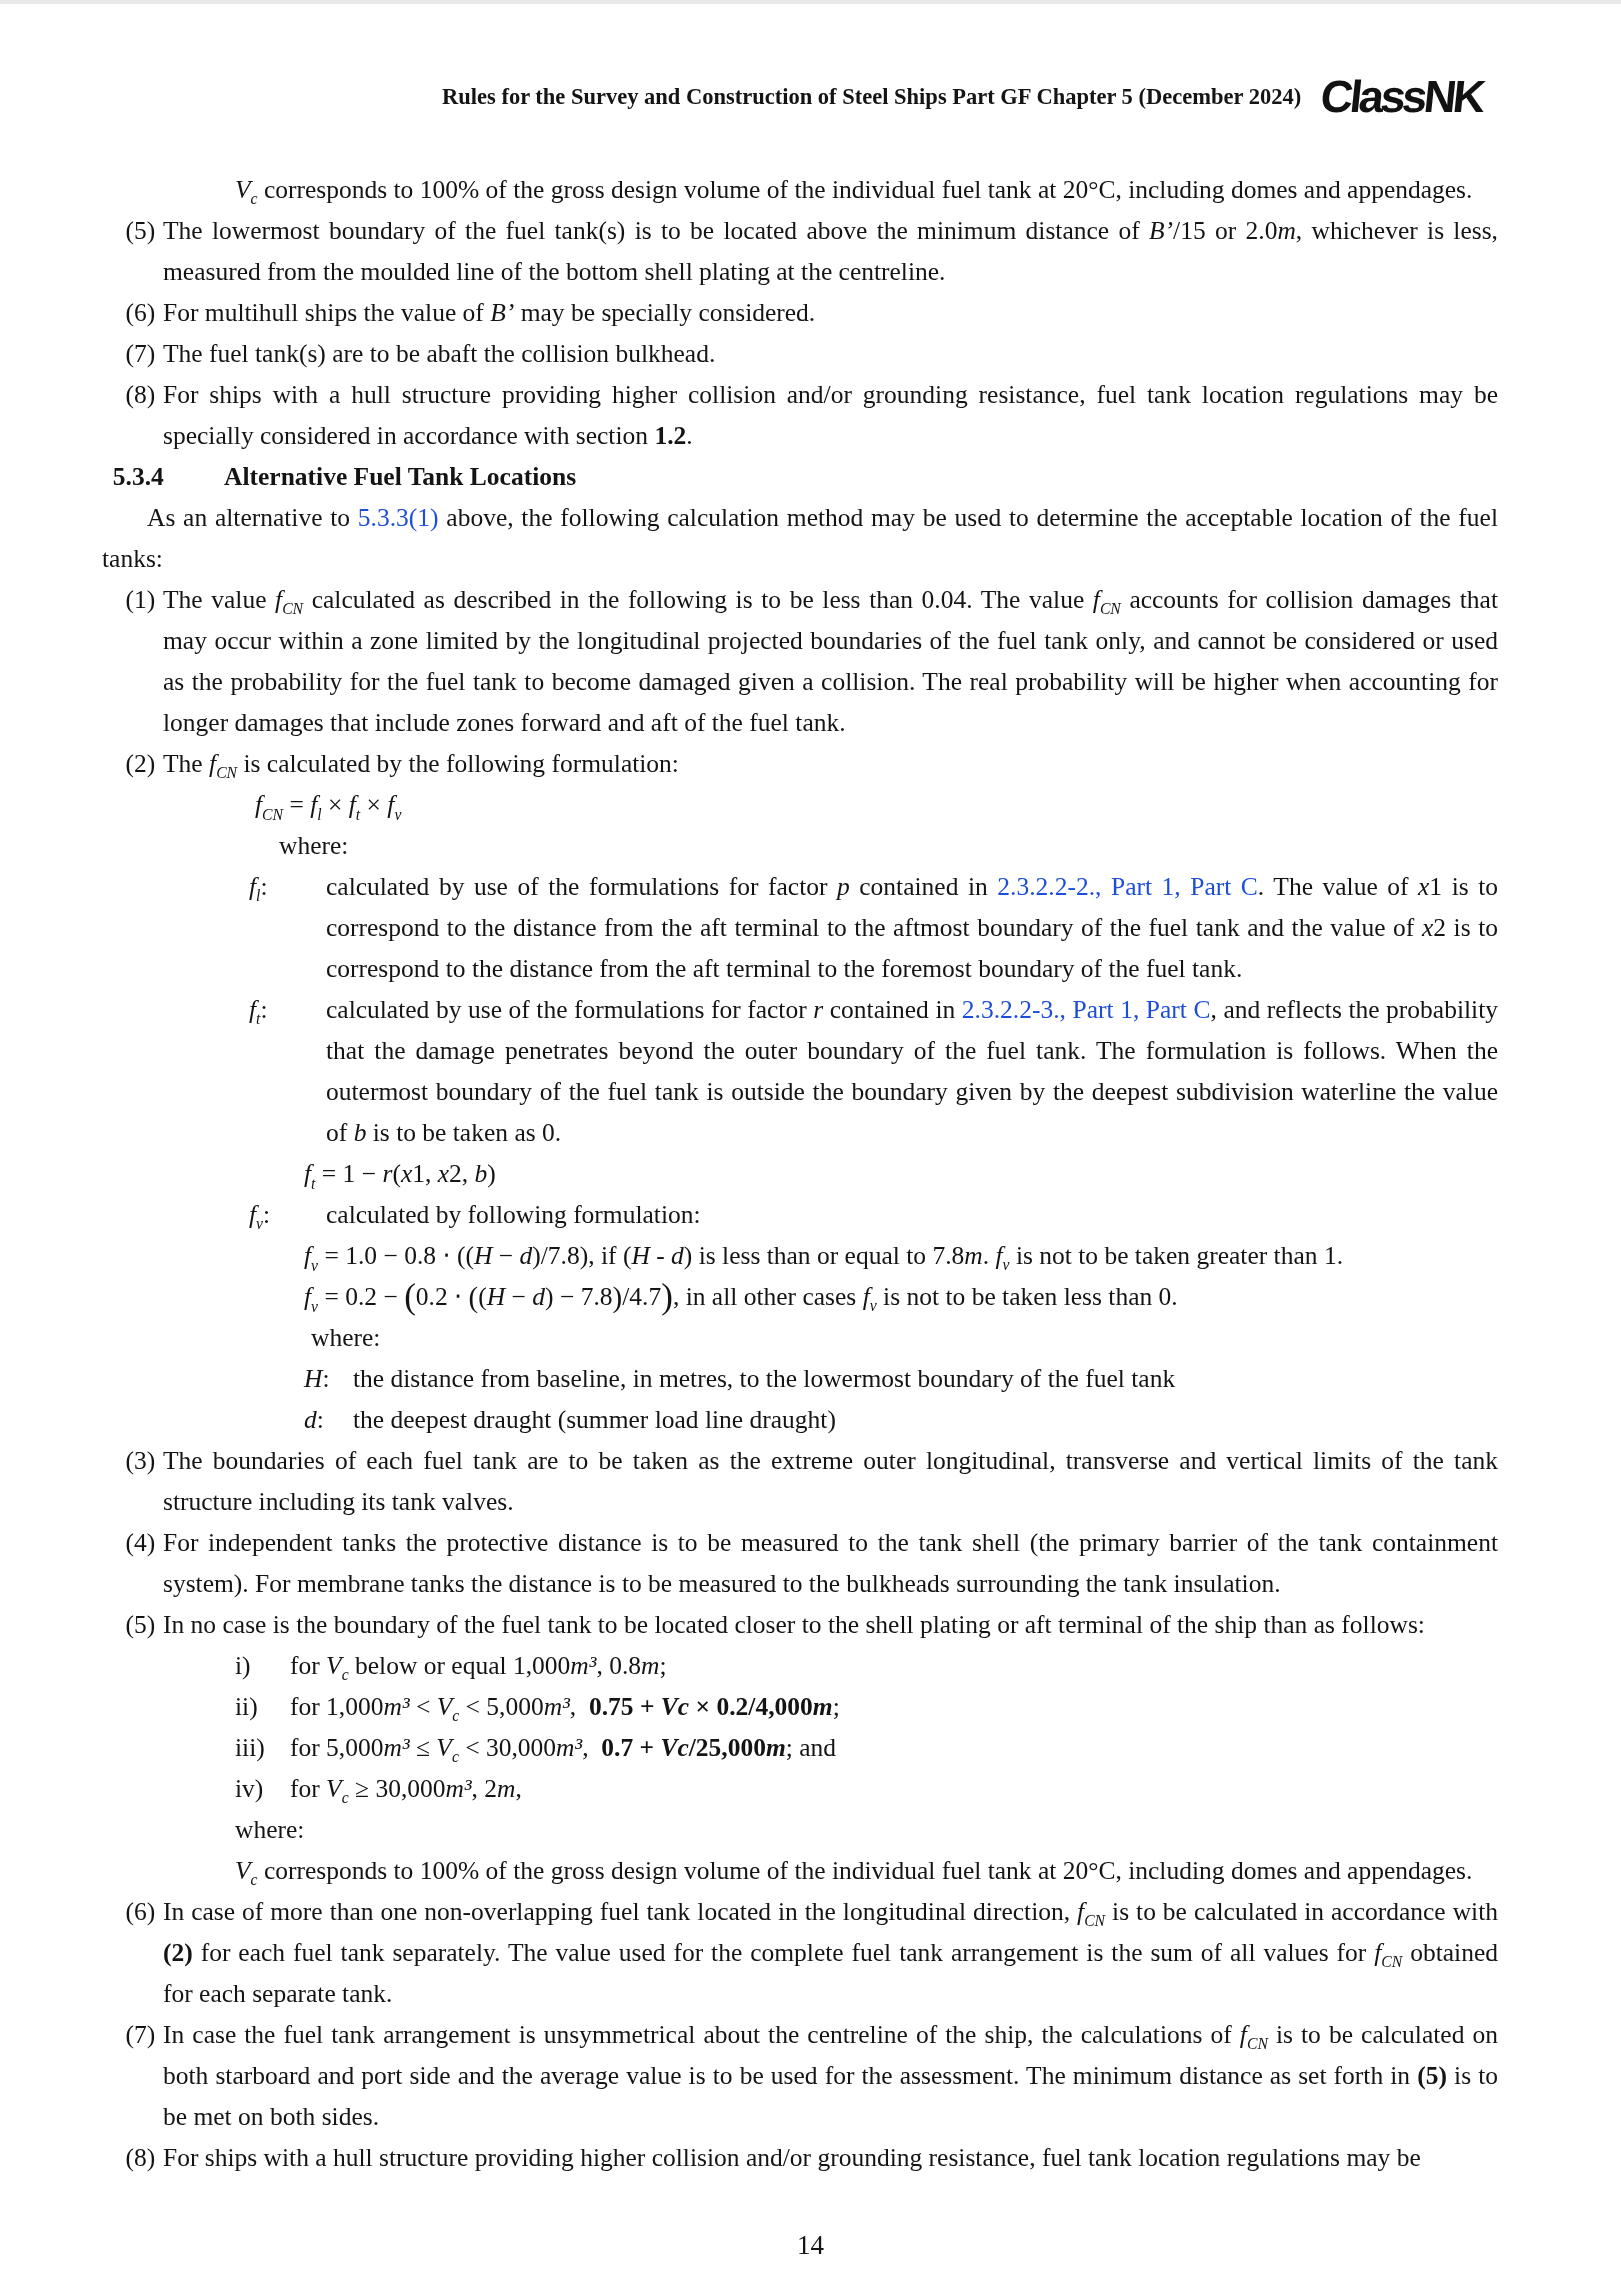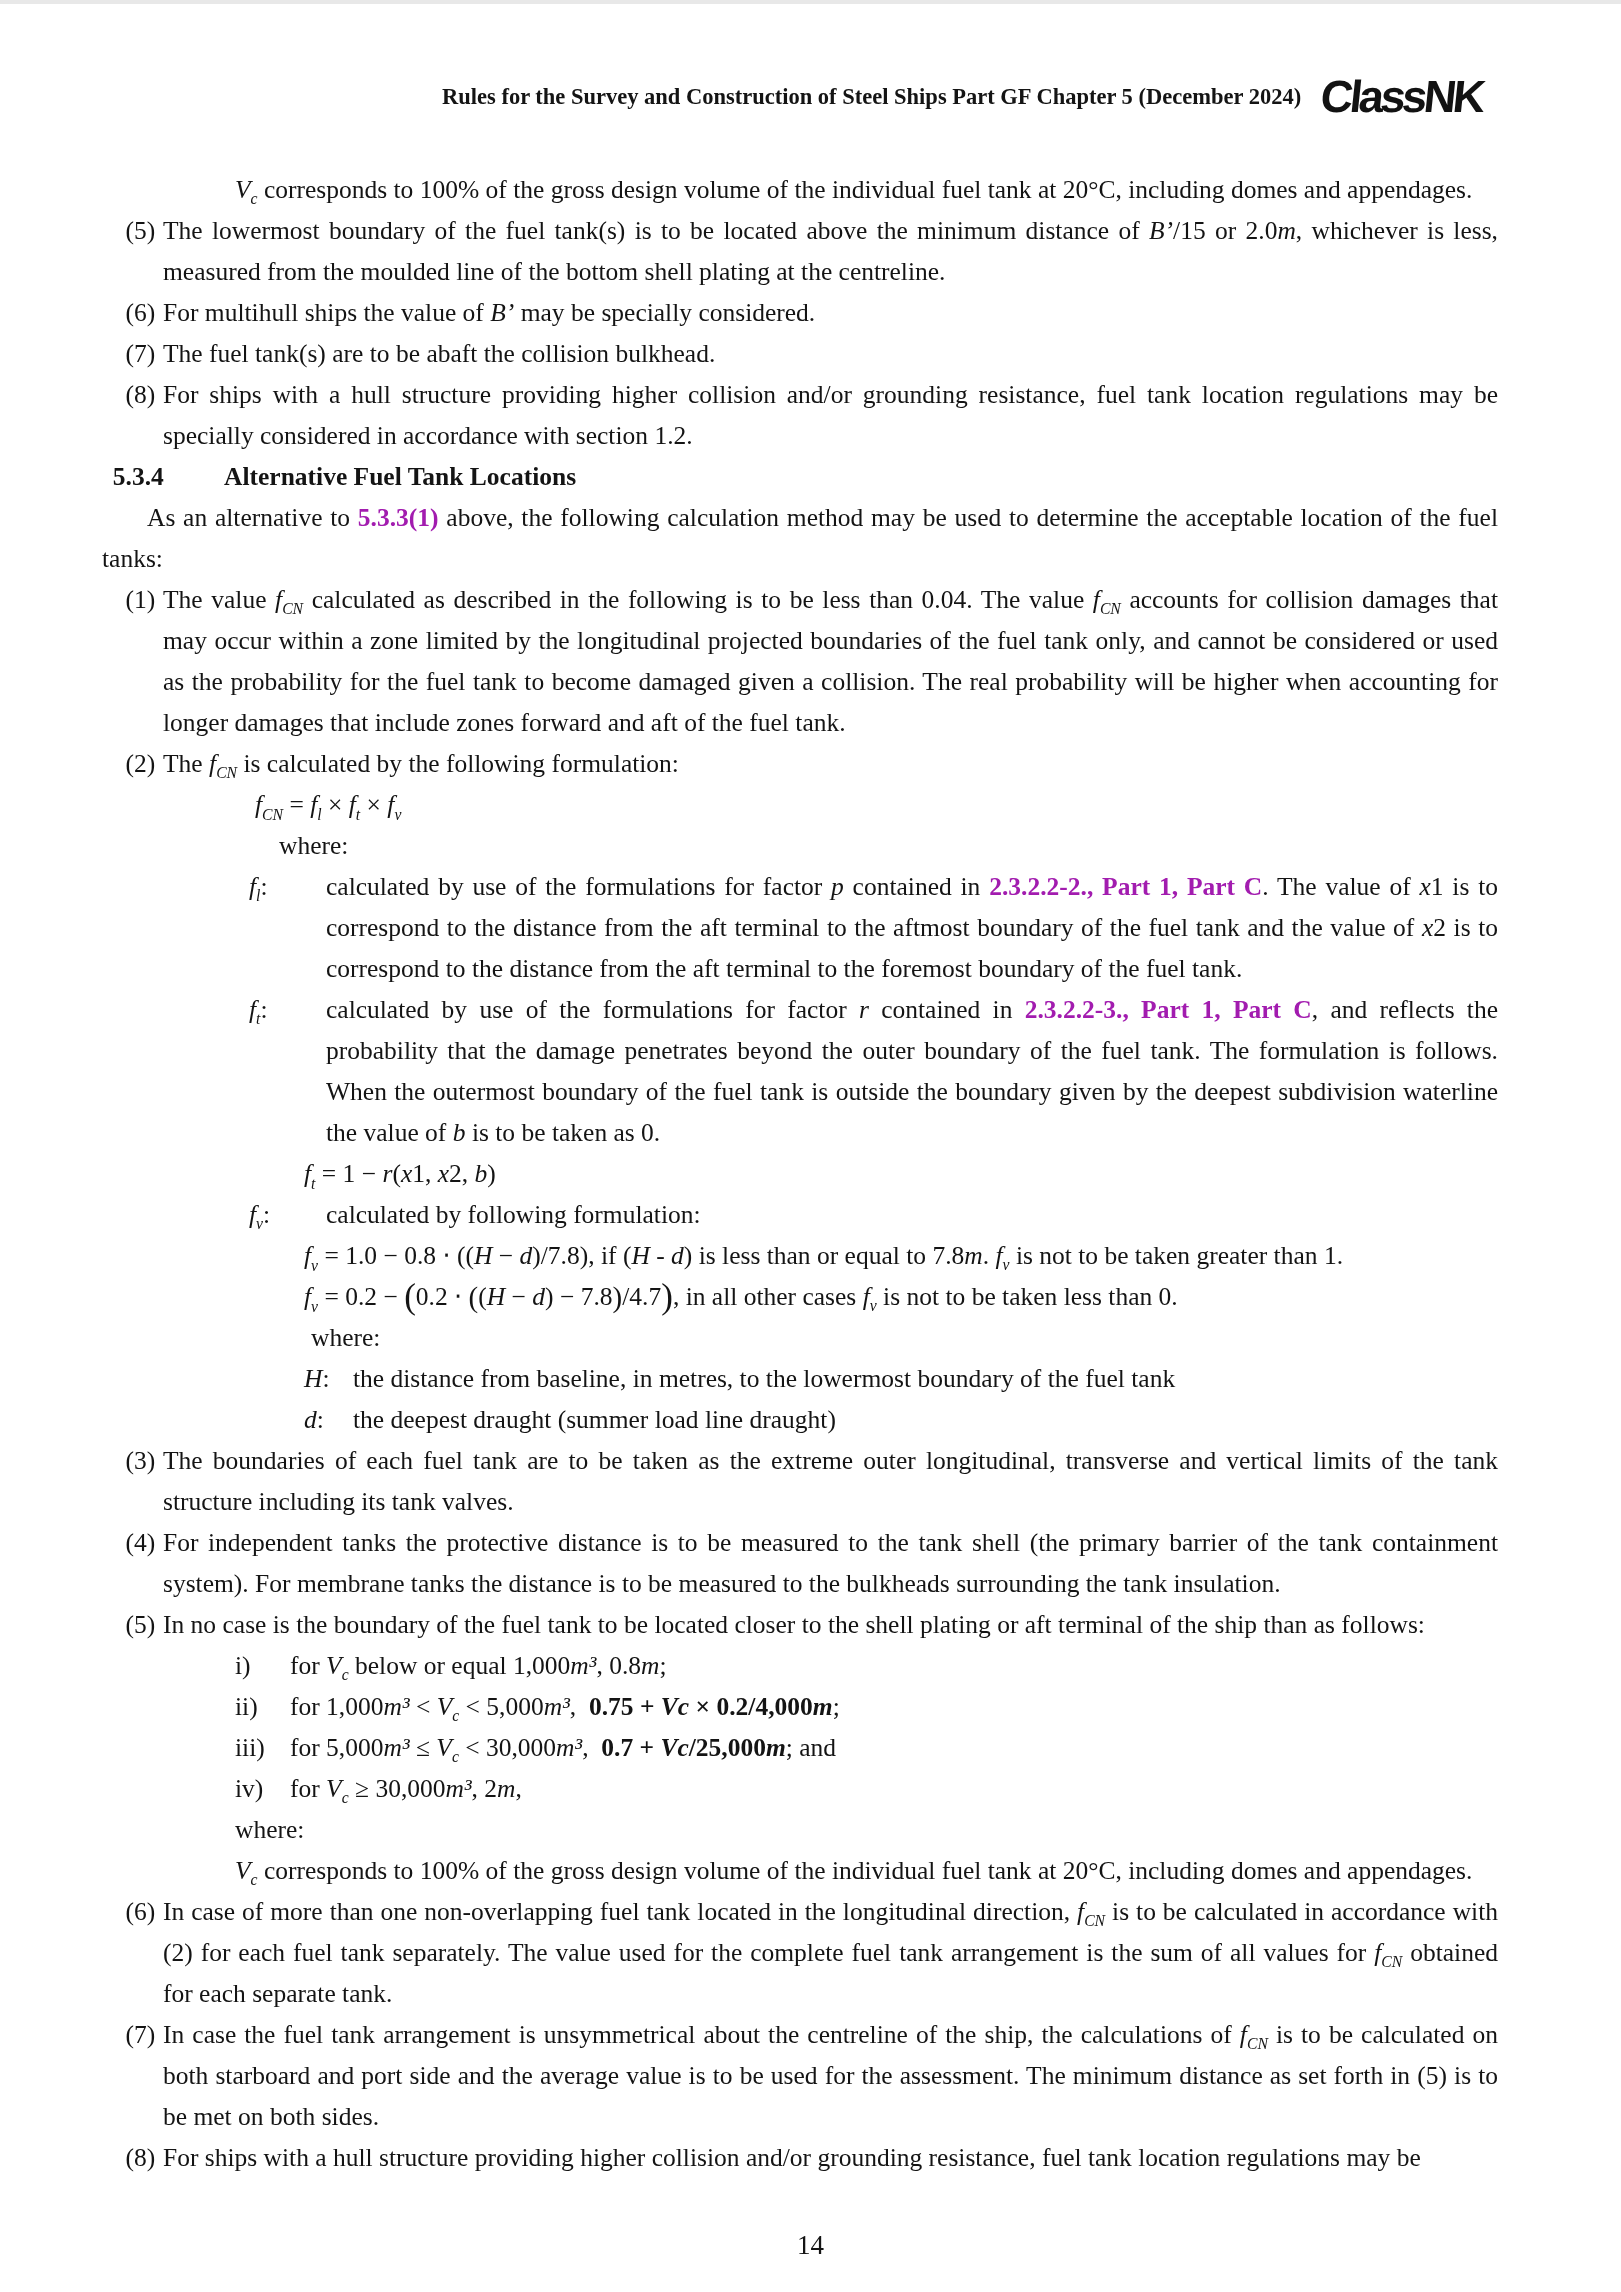--- a/index.html
+++ b/index.html
@@ -47,22 +47,22 @@
   .defl .num{left:147px;}
   .f2{margin-left:202px;}
   .wh2{margin-left:209px;}
   .defh{padding-left:251px;}
   .defh .num{left:202px;}
   .si{padding-left:188px;}
   .si .num{left:133px;}
   .wh3{margin-left:133px;}
   
   .i{font-style:italic;}
-  .b{font-weight:normal;}
-  .l{color:#a21caf;font-weight:bold;cursor:pointer;}
+  .b{font-weight:bold;}
+  .l{color:#1d4ed8;font-weight:normal;cursor:pointer;}
   .sub{font-style:italic;font-size:15.7px;vertical-align:-5.9px;line-height:0;}
   .fi{font-style:italic;}
   .fn{}
   .fsub{font-style:italic;font-size:15.7px;vertical-align:-6.9px;line-height:0;}
   .mn{font-weight:bold;}
   .mi{font-weight:bold;font-style:italic;}
   .fbig{font-size:35px;line-height:0;vertical-align:-2.9px;}
   .fmed{font-size:29px;line-height:0;vertical-align:-2px;}
 </style>
 </head>

